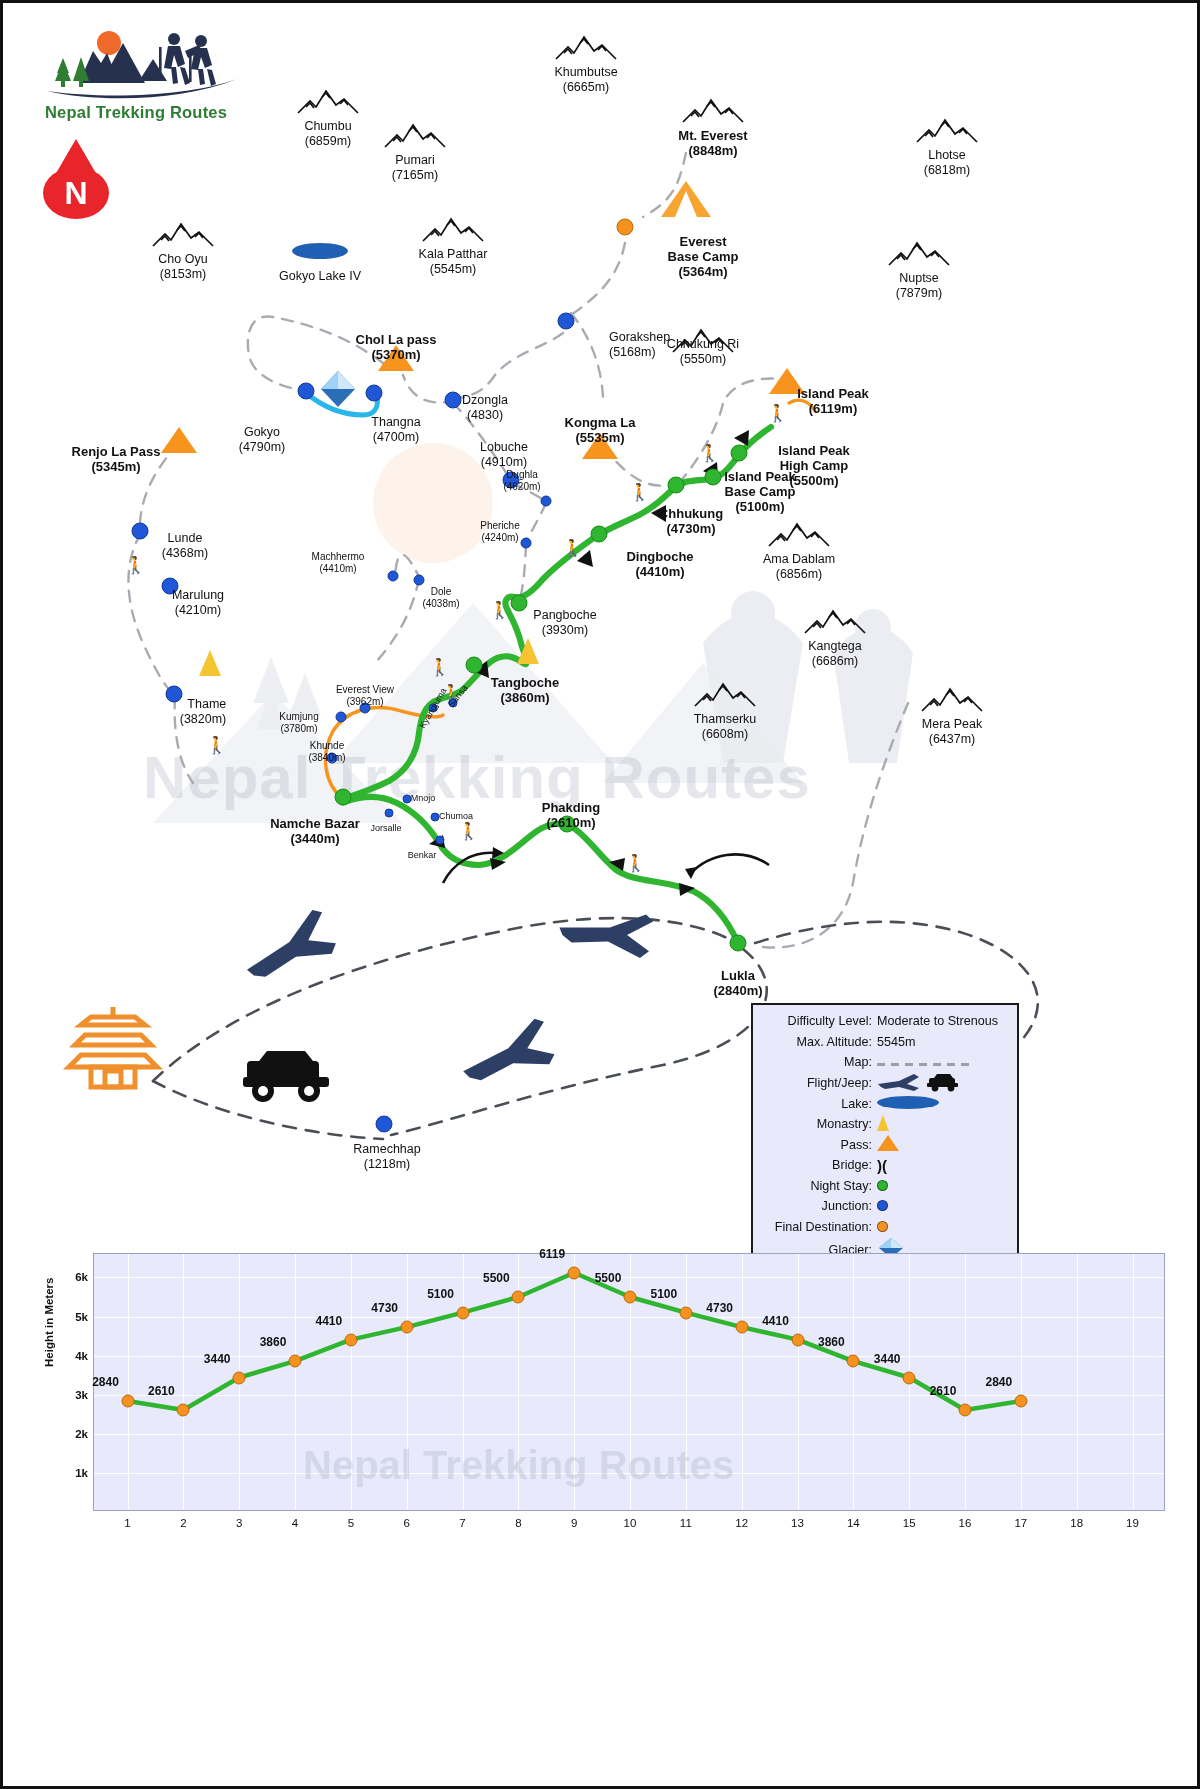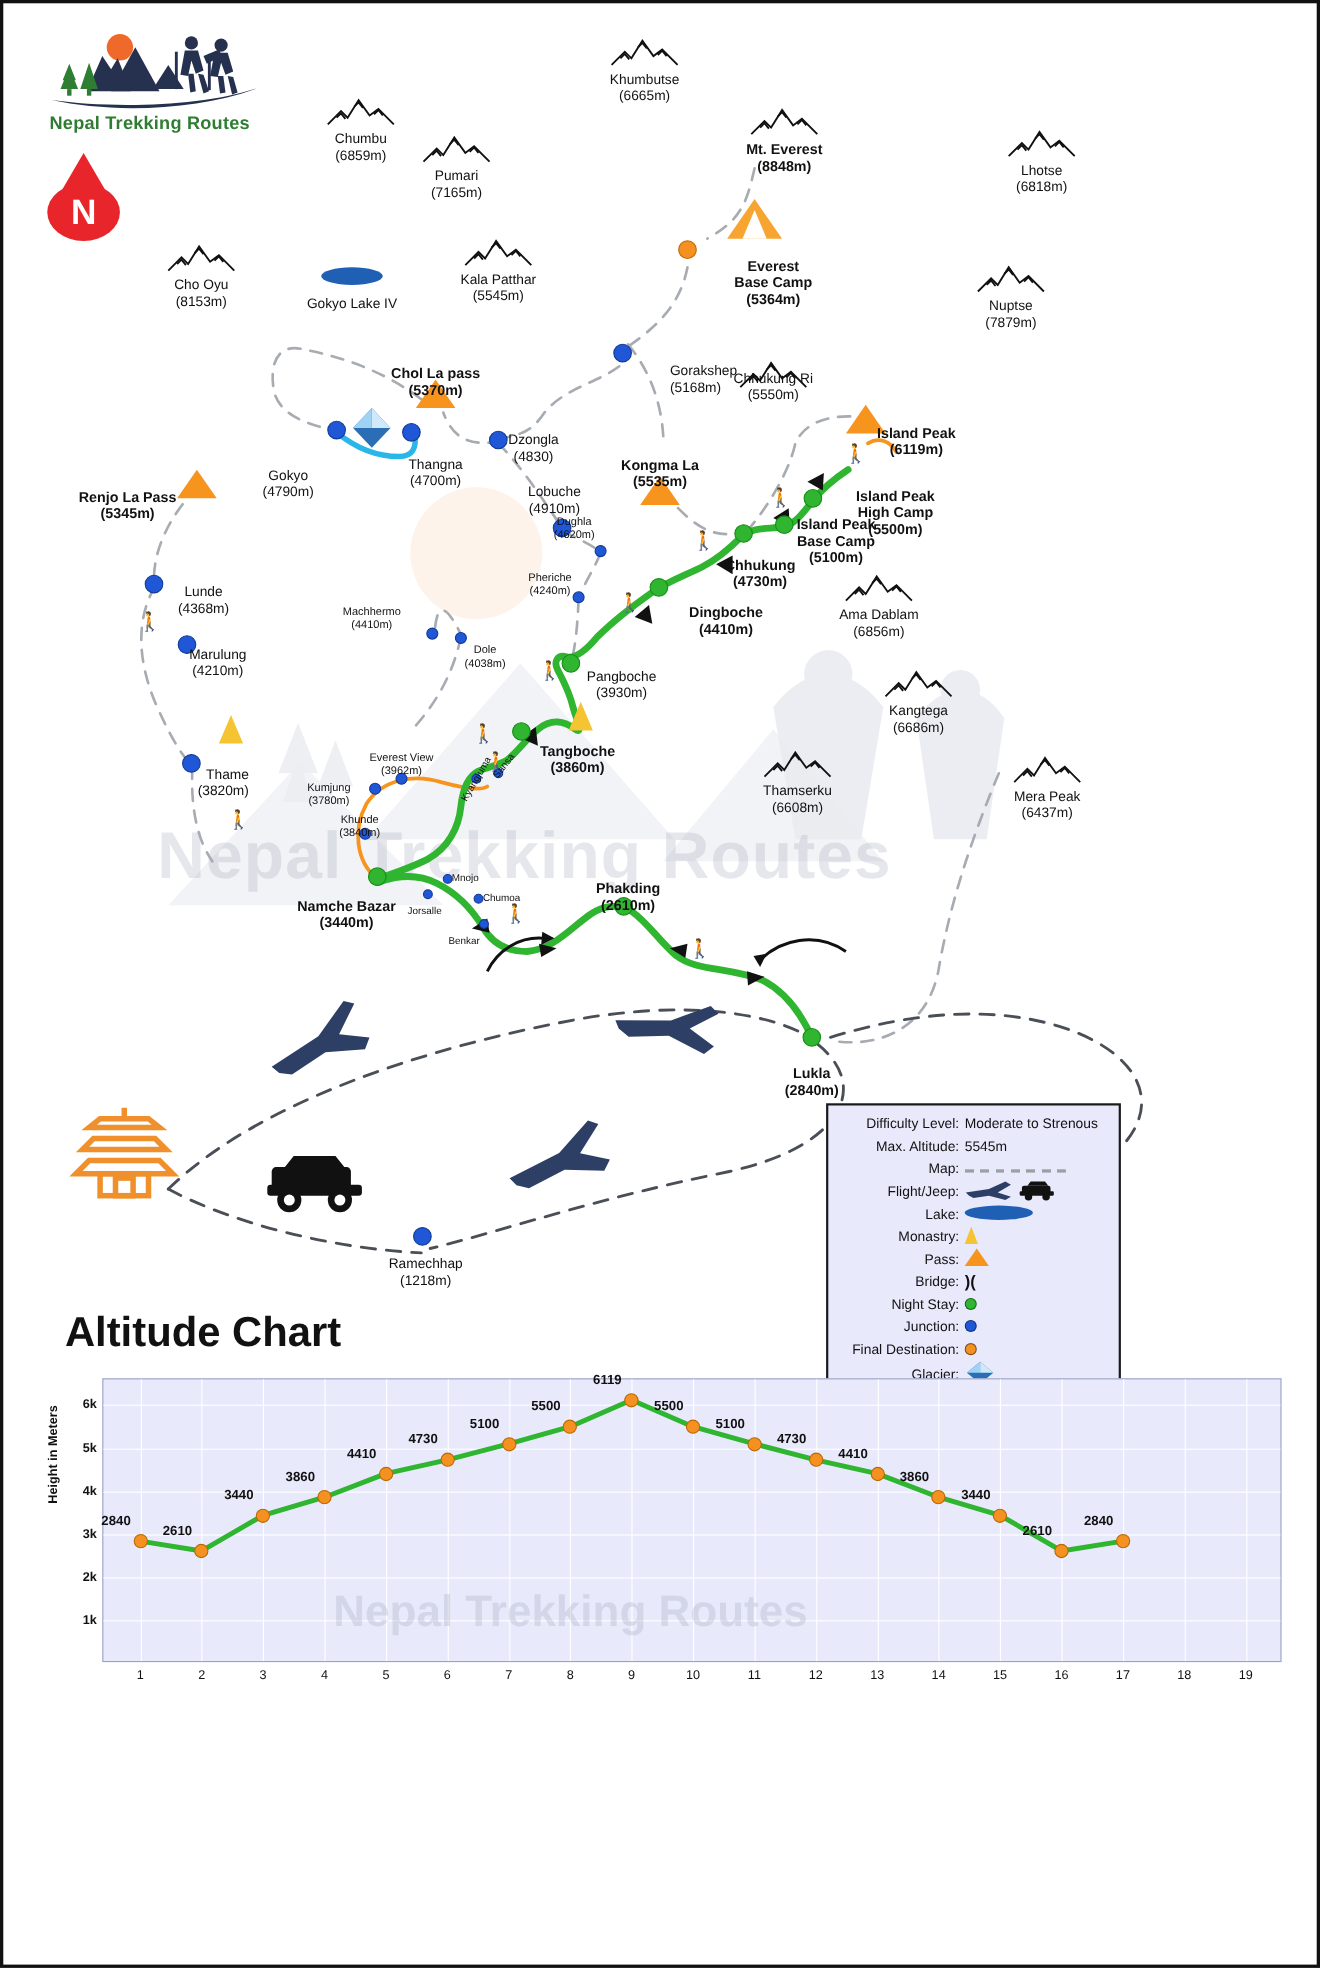--- a/index.html
+++ b/index.html
@@ -660,21 +660,20 @@
             <td class="v"><span class="lg-line" style="background:#2fb52f"></span></td>
           </tr>
           <tr>
             <td class="k">Hiking Route:</td>
             <td class="v"><span class="lg-line" style="background:#f7941d"></span></td>
           </tr>
         </tbody>
     </table>
   </div>
 
-  <div id="chart-title">Altitude Chart</div>
   <div id="chart-wrap">
     <div id="ylabel">Height in Meters</div>
     <div id="plot">
       <svg id="chart-svg" width="1072" height="258" style="position:absolute;left:0;top:0;z-index:2">
           <polyline points="33.49999999999999,146.9818181818182 89.33333333333333,155.97272727272727 145.16666666666666,123.52727272727273 200.99999999999997,107.10909090909092 256.83333333333326,85.6090909090909 312.66666666666663,73.1 368.49999999999994,58.636363636363654 424.33333333333326,43 480.1666666666666,18.80272727272728 535.9999999999999,43 591.8333333333333,58.636363636363654 647.6666666666665,73.1 703.4999999999999,85.6090909090909 759.3333333333333,107.10909090909092 815.1666666666665,123.52727272727273 870.9999999999999,155.97272727272727 926.8333333333333,146.9818181818182" fill="none" stroke="#2fb52f" stroke-width="4.5" stroke-linejoin="round" stroke-linecap="round"></polyline>
         </svg>
     <div class="gridh" style="top: 218.909px;"></div>
         <div class="ytick" style="top: 218.909px;">1k</div>
         <div class="gridh" style="top: 179.818px;"></div>
         <div class="ytick" style="top: 179.818px; margin-left: 29px;">2k</div>

